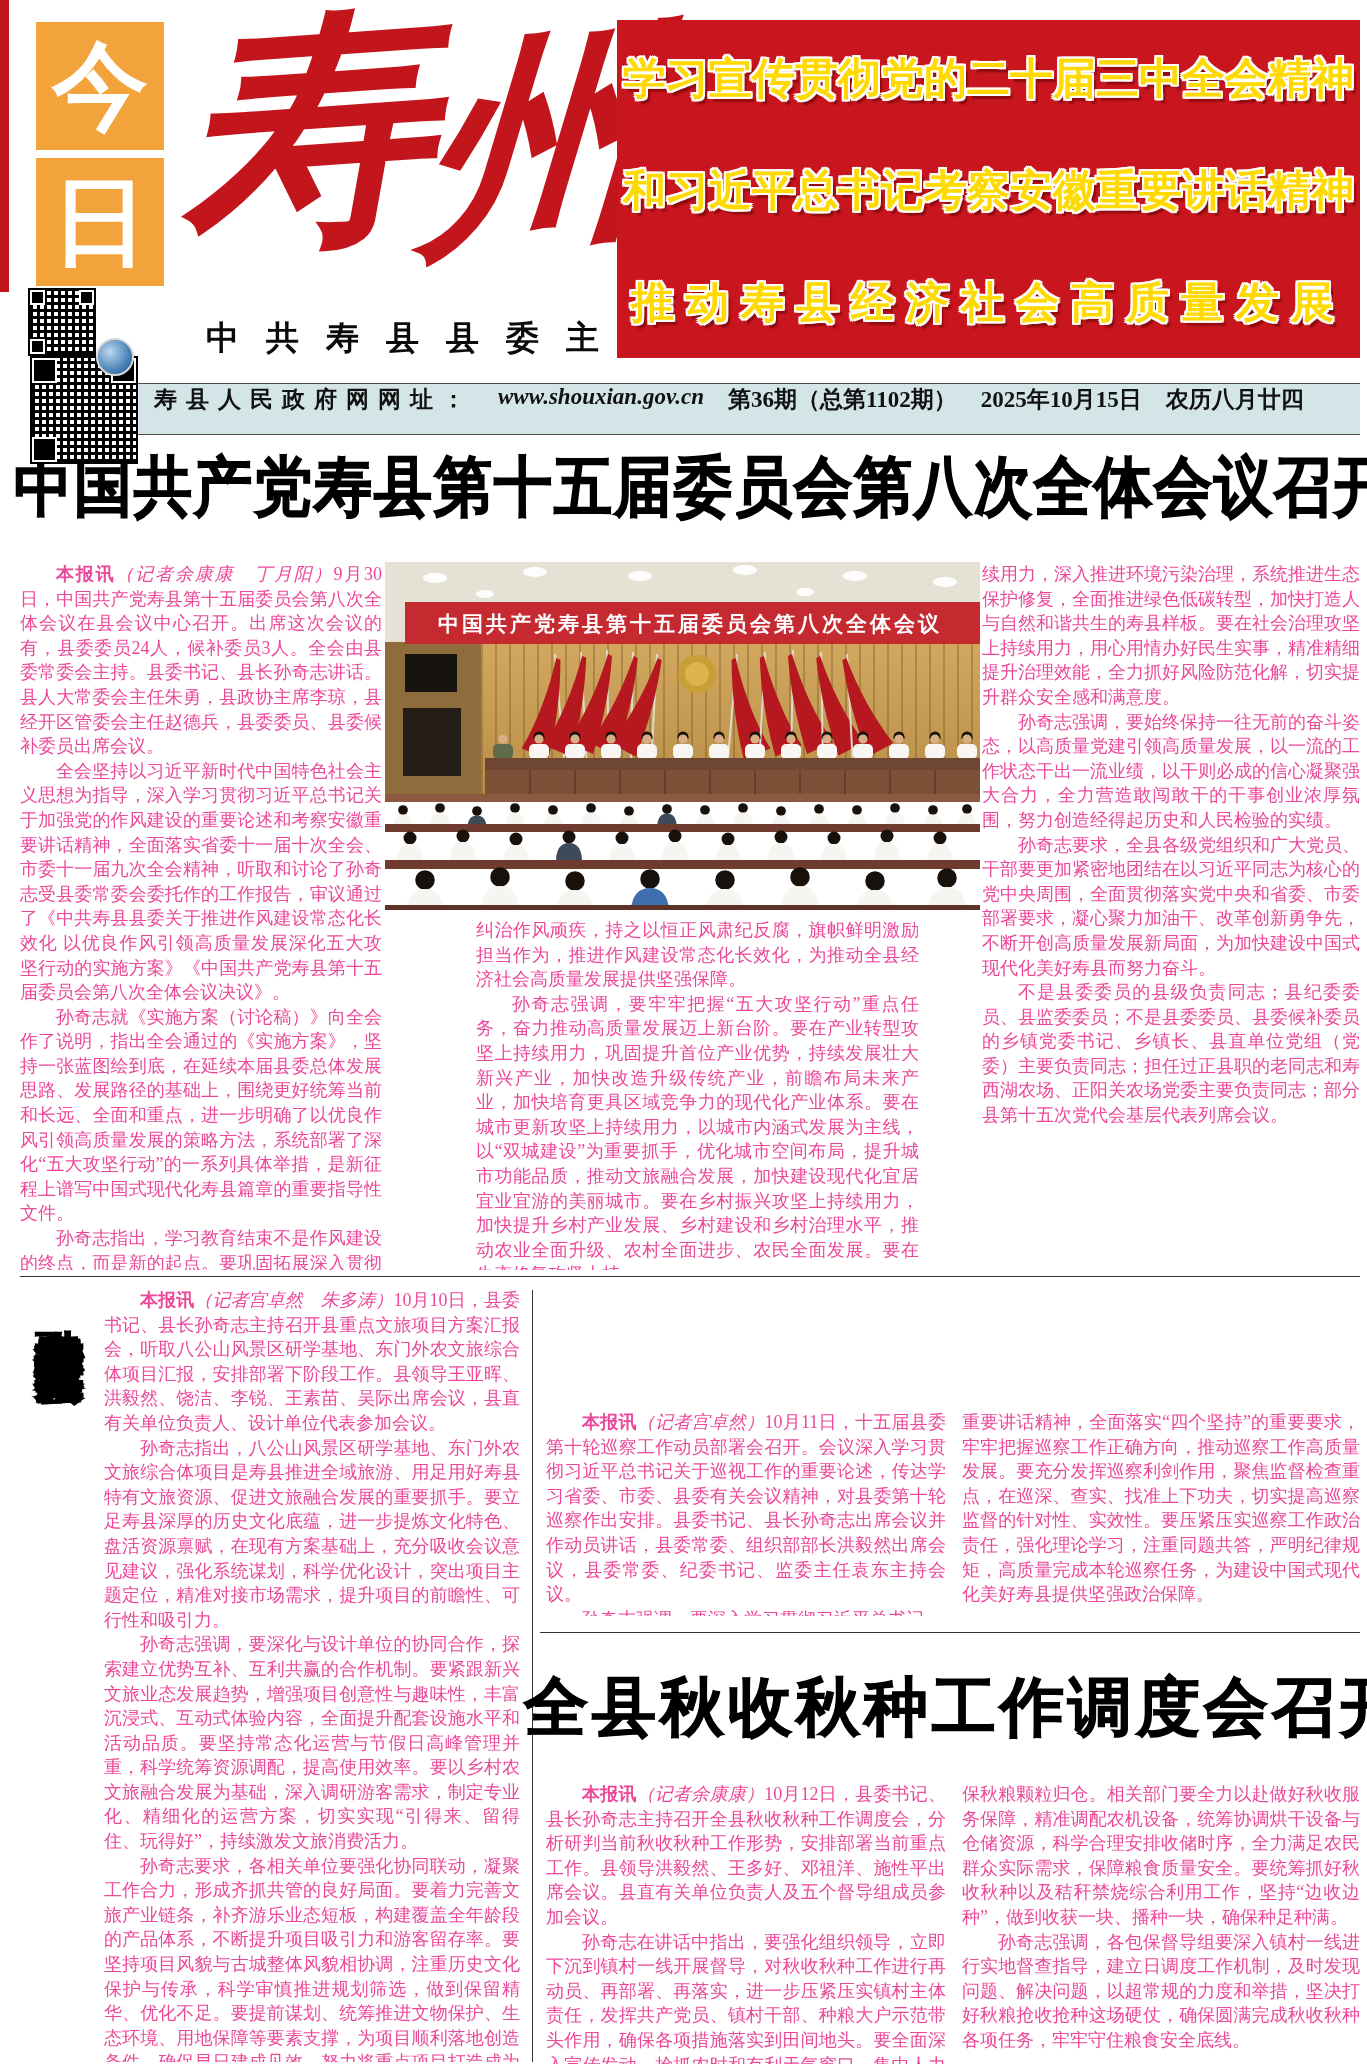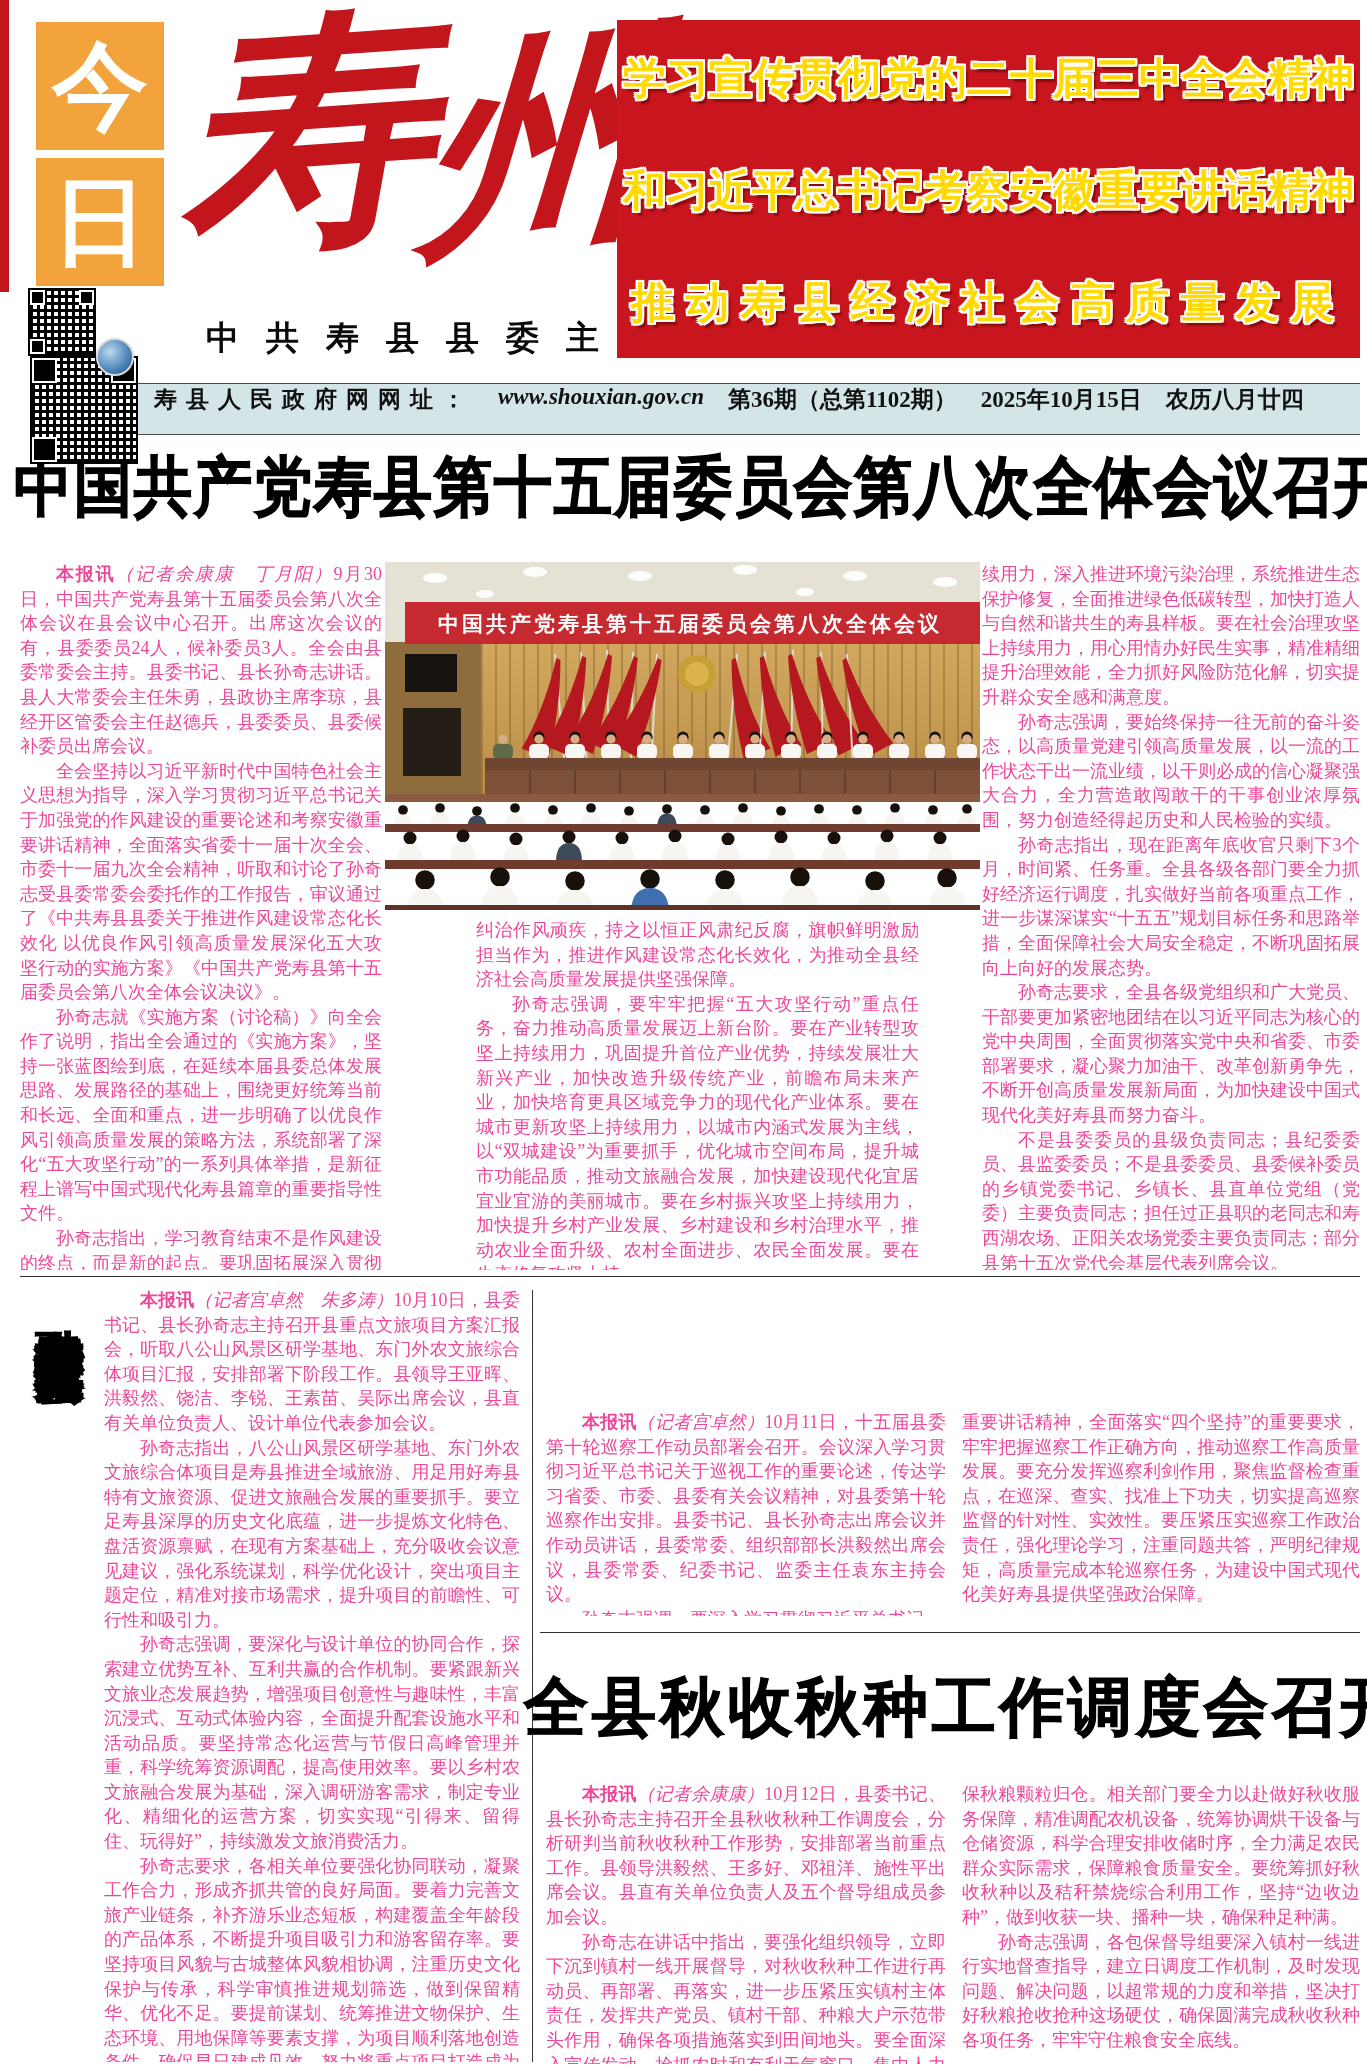--- a/index.html
+++ b/index.html
@@ -265,21 +265,20 @@
   </div>
 
   <div class="abs bt" style="left:452px;top:918px;width:443px;height:352px;margin-left:24px;">
     <p style="text-indent:0;">纠治作风顽疾，持之以恒正风肃纪反腐，旗帜鲜明激励担当作为，推进作风建设常态化长效化，为推动全县经济社会高质量发展提供坚强保障。</p>
     <p>孙奇志强调，要牢牢把握“五大攻坚行动”重点任务，奋力推动高质量发展迈上新台阶。要在产业转型攻坚上持续用力，巩固提升首位产业优势，持续发展壮大新兴产业，加快改造升级传统产业，前瞻布局未来产业，加快培育更具区域竞争力的现代化产业体系。要在城市更新攻坚上持续用力，以城市内涵式发展为主线，以“双城建设”为重要抓手，优化城市空间布局，提升城市功能品质，推动文旅融合发展，加快建设现代化宜居宜业宜游的美丽城市。要在乡村振兴攻坚上持续用力，加快提升乡村产业发展、乡村建设和乡村治理水平，推动农业全面升级、农村全面进步、农民全面发展。要在生态修复攻坚上持</p>
   </div>
 
   <div class="abs bt" style="left:982px;top:562px;width:378px;height:708px;">
     <p style="text-indent:0;">续用力，深入推进环境污染治理，系统推进生态保护修复，全面推进绿色低碳转型，加快打造人与自然和谐共生的寿县样板。要在社会治理攻坚上持续用力，用心用情办好民生实事，精准精细提升治理效能，全力抓好风险防范化解，切实提升群众安全感和满意度。</p>
     <p>孙奇志强调，要始终保持一往无前的奋斗姿态，以高质量党建引领高质量发展，以一流的工作状态干出一流业绩，以干则必成的信心凝聚强大合力，全力营造敢闯敢干的干事创业浓厚氛围，努力创造经得起历史和人民检验的实绩。</p>
-    <p>孙奇志指出，现在距离年底收官只剩下3个月，时间紧、任务重。全县各级各部门要全力抓好经济运行调度，扎实做好当前各项重点工作，进一步谋深谋实“十五五”规划目标任务和思路举措，全面保障社会大局安全稳定，不断巩固拓展向上向好的发展态势。</p>
     <p>孙奇志要求，全县各级党组织和广大党员、干部要更加紧密地团结在以习近平同志为核心的党中央周围，全面贯彻落实党中央和省委、市委部署要求，凝心聚力加油干、改革创新勇争先，不断开创高质量发展新局面，为加快建设中国式现代化美好寿县而努力奋斗。</p>
     <p>不是县委委员的县级负责同志；县纪委委员、县监委委员；不是县委委员、县委候补委员的乡镇党委书记、乡镇长、县直单位党组（党委）主要负责同志；担任过正县职的老同志和寿西湖农场、正阳关农场党委主要负责同志；部分县第十五次党代会基层代表列席会议。</p>
   </div>
 
   <div class="abs rule" style="left:20px;top:1276px;width:1340px;height:1px;"></div>
   <div class="abs rule" style="left:532px;top:1290px;width:1px;height:772px;"></div>
   <div class="abs rule" style="left:540px;top:1632px;width:820px;height:1px;"></div>
 
   <div class="abs v-head">孙奇志主持召开县重点文旅项目方案汇报会</div>
   <div class="abs bt" style="left:104px;top:1288px;width:416px;height:774px;">

